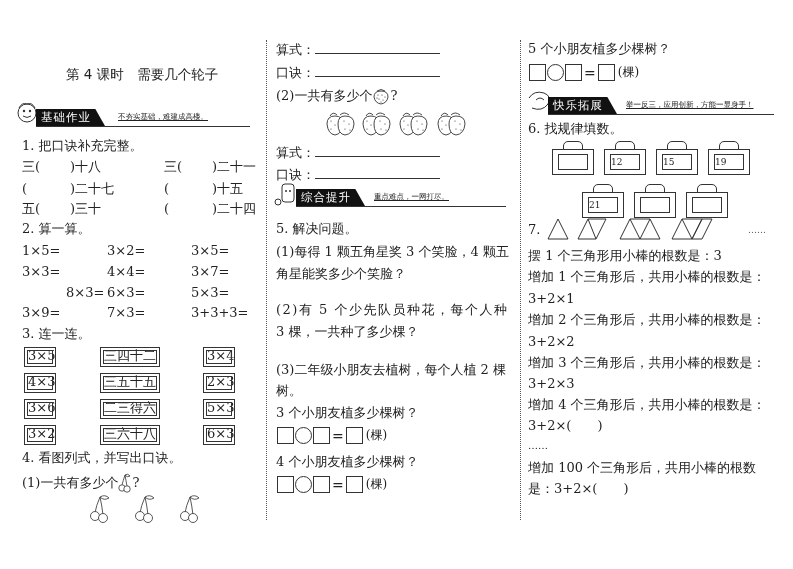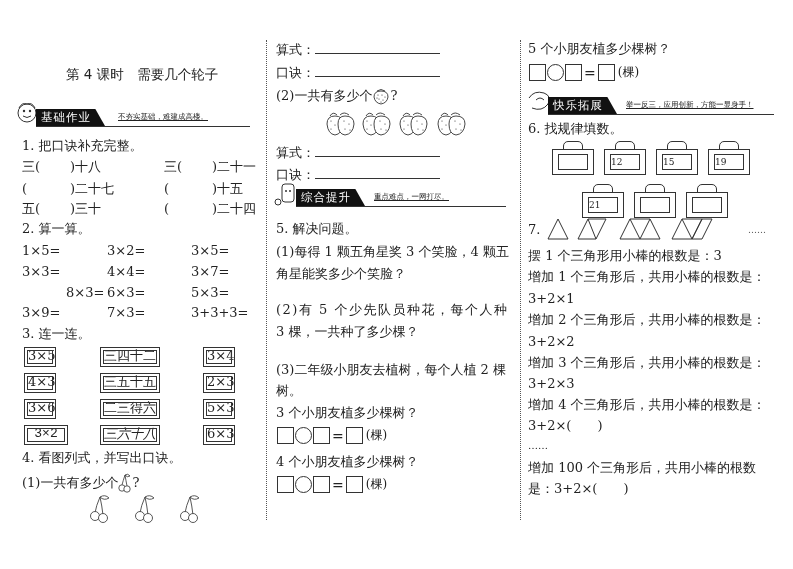--- a/index.html
+++ b/index.html
@@ -80,26 +80,26 @@
 <div class="cell" style="left:107px; top:285px;">6×3=</div>
 <div class="cell" style="left:191px; top:285px;">5×3=</div>
 <div class="cell" style="left:22px; top:305px;">3×9=</div>
 <div class="cell" style="left:107px; top:305px;">7×3=</div>
 <div class="cell" style="left:191px; top:305px;">3+3+3=</div>
 
 <div class="line" style="left:22px; top:326px;">3. 连一连。</div>
 <div class="boxed" style="left:24px; top:347px; width:32px;">3×5</div>
 <div class="boxed" style="left:24px; top:373px; width:32px;">4×3</div>
 <div class="boxed" style="left:24px; top:399px; width:32px;">3×6</div>
-<div class="boxed" style="left:24px; top:425px; width:44px;font-family:Liberation Mono, monospace;">3×2</div>
+<div class="boxed" style="left:24px; top:425px; width:32px;">3×2</div>
 
 <div class="boxed" style="left:100px; top:347px; width:60px;">三四十二</div>
 <div class="boxed" style="left:100px; top:373px; width:60px;">三五十五</div>
 <div class="boxed" style="left:100px; top:399px; width:60px;">二三得六</div>
-<div class="boxed" style="left:100px; top:425px; width:60px;font-style:italic;">三六十八</div>
+<div class="boxed" style="left:100px; top:425px; width:60px;">三六十八</div>
 
 <div class="boxed" style="left:203px; top:347px; width:32px;">3×4</div>
 <div class="boxed" style="left:203px; top:373px; width:32px;">2×3</div>
 <div class="boxed" style="left:203px; top:399px; width:32px;">5×3</div>
 <div class="boxed" style="left:203px; top:425px; width:32px;">6×3</div>
 
 <div class="line" style="left:22px; top:450px;">4. 看图列式，并写出口诀。</div>
 <div class="line" style="left:22px; top:473px;">
   <span>(1)一共有多少个</span><svg style="display:inline-block; vertical-align:middle;" width="14" height="20" viewBox="0 0 14 20">
       <path d="M7 2 Q10 0 12 3 Q9 5 7 2Z" fill="#fff" stroke="#333" stroke-width="0.8"></path>

